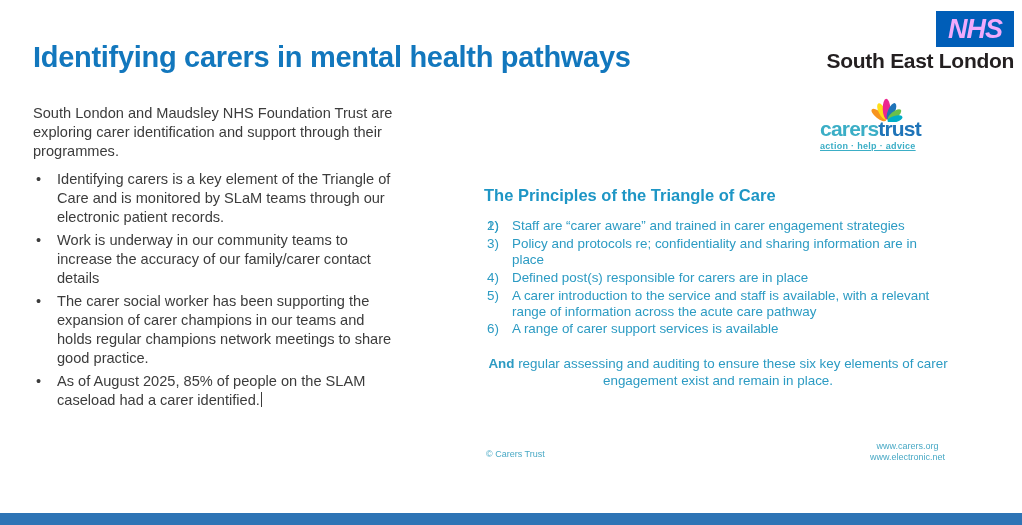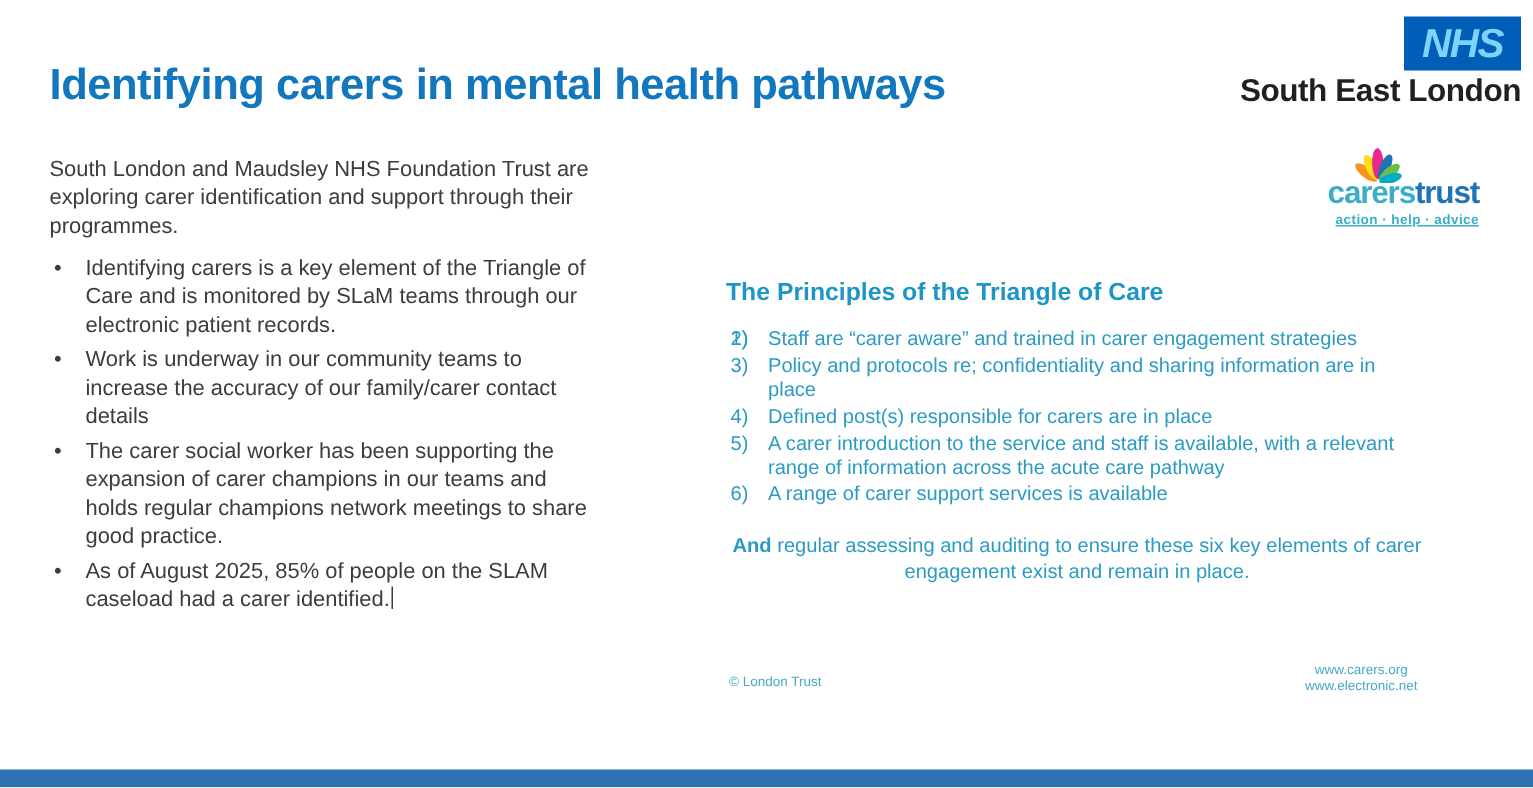--- a/index.html
+++ b/index.html
@@ -12,30 +12,30 @@
   .title {
     position:absolute; left:33px; top:41px; margin:0;
     font-size:29px; line-height:33px; font-weight:bold;
     color:#1277BD; letter-spacing:-0.3px;
   }
 
   
   .nhs-block { position:absolute; top:11px; right:8px; text-align:right; }
   .nhs-box {
     display:inline-block; width:78px; height:36px; background:#005EB8;
-    color:#7dd3fc; font-size:27px; font-weight:bold; font-style:italic;
+    color:#f0abfc; font-size:27px; font-weight:bold; font-style:italic;
     text-align:center; line-height:36px; letter-spacing:-1px;
   }
   .nhs-region {
     margin-top:2px; font-size:21px; font-weight:bold;
     color:#231F20; letter-spacing:-0.3px;
   }
 
   
-  .ct-logo { position:absolute; left:852px; top:95px; width:134px; text-align:right; line-height:1; }
+  .ct-logo { position:absolute; left:820px; top:95px; width:134px; text-align:left; line-height:1; }
   .ct-fan { display:block; margin:0 auto; }
   .ct-word { font-size:21px; font-weight:bold; letter-spacing:-0.8px; margin-top:-4px; }
   .ct-carers { color:#3BAEC6; }
   .ct-trust  { color:#1F74B8; }
   .ct-tagline { margin-top:3px; font-size:9px; font-weight:bold; color:#3BAEC6; letter-spacing:0.3px;text-decoration:underline; }
 
   
   .left-col {
     position:absolute; left:33px; top:104px; width:370px;
     font-size:14.6px; line-height:19px; color:#3C3C3C;
@@ -147,21 +147,21 @@
         <span>A carer introduction to the service and staff is available, with a relevant range of information across the acute care pathway</span>
       </li>
       <li>
         <span class="p-num">6)</span>
         <span>A range of carer support services is available</span>
       </li>
     </ol>
     <p class="rc-foot"><b>And</b><span> regular assessing and auditing to ensure these six key elements of carer engagement exist and remain in place.</span></p>
   </div>
 
-  <div class="footer-copyright">© London Trust</div>
+  <div class="footer-copyright">© Carers Trust</div>
   <div class="footer-links">
     <div>www.carers.org</div>
     <div>www.electronic.net</div>
   </div>
 
   <div class="bottom-bar"></div>
 
 </div>
 
 </body></html>

